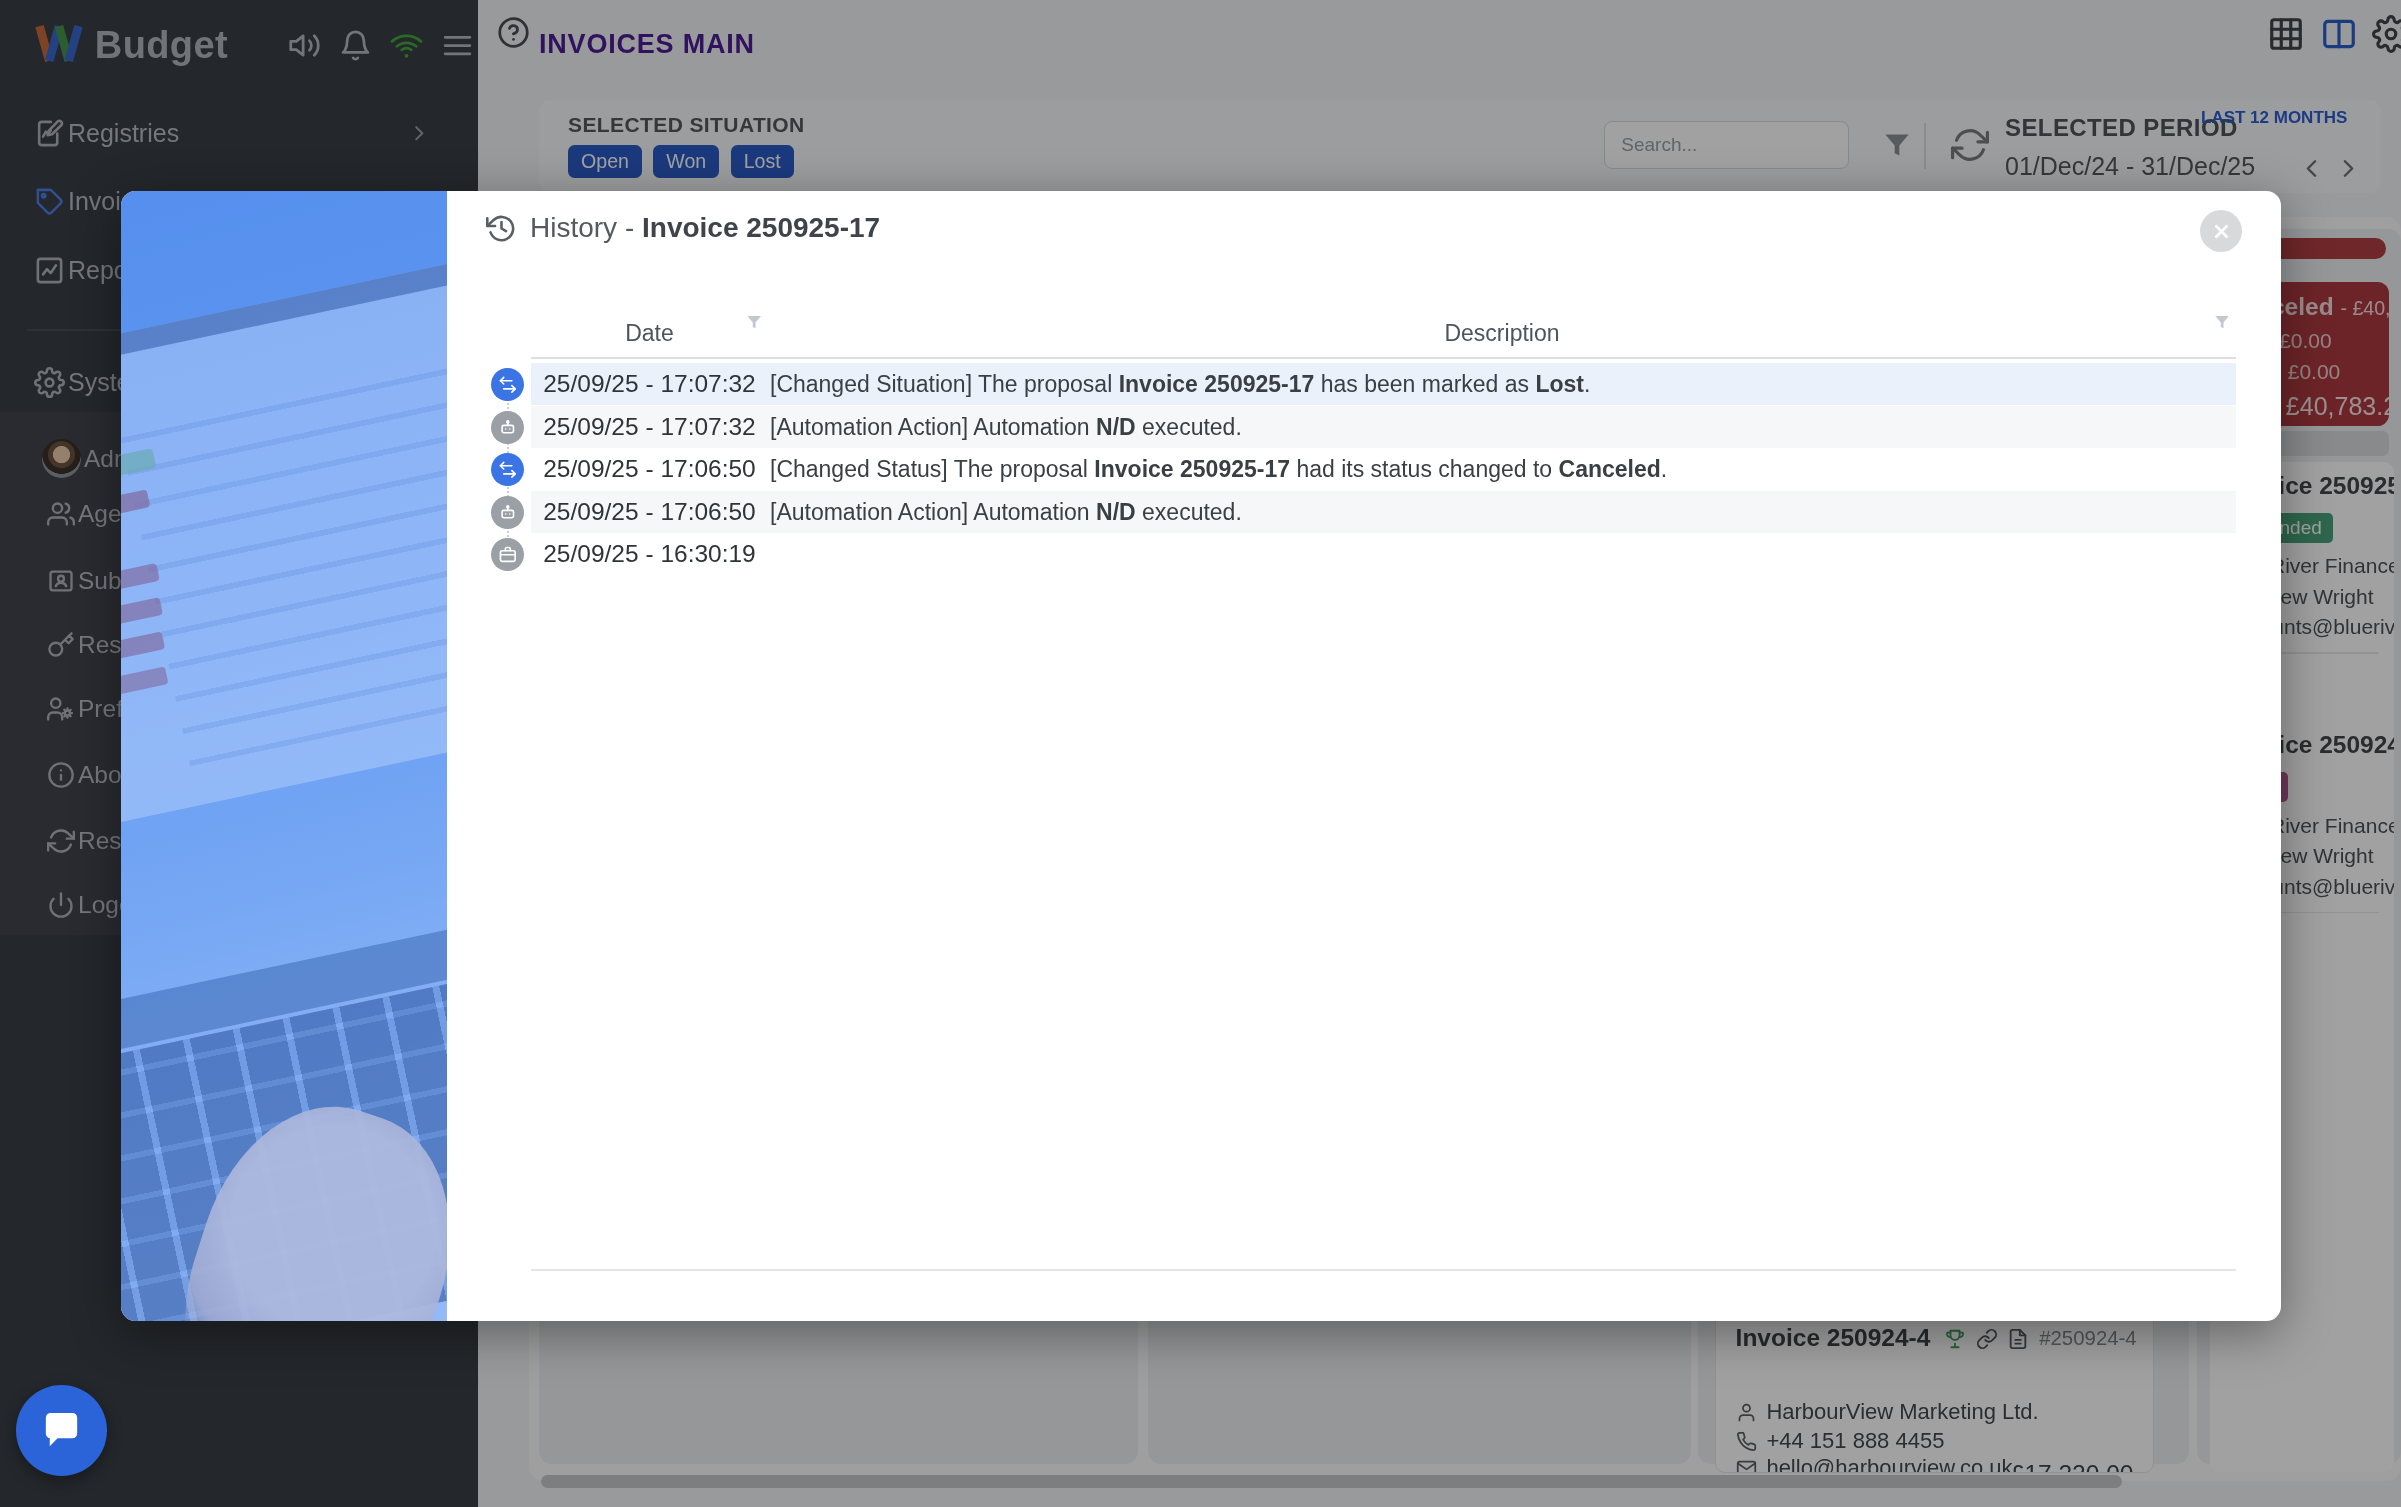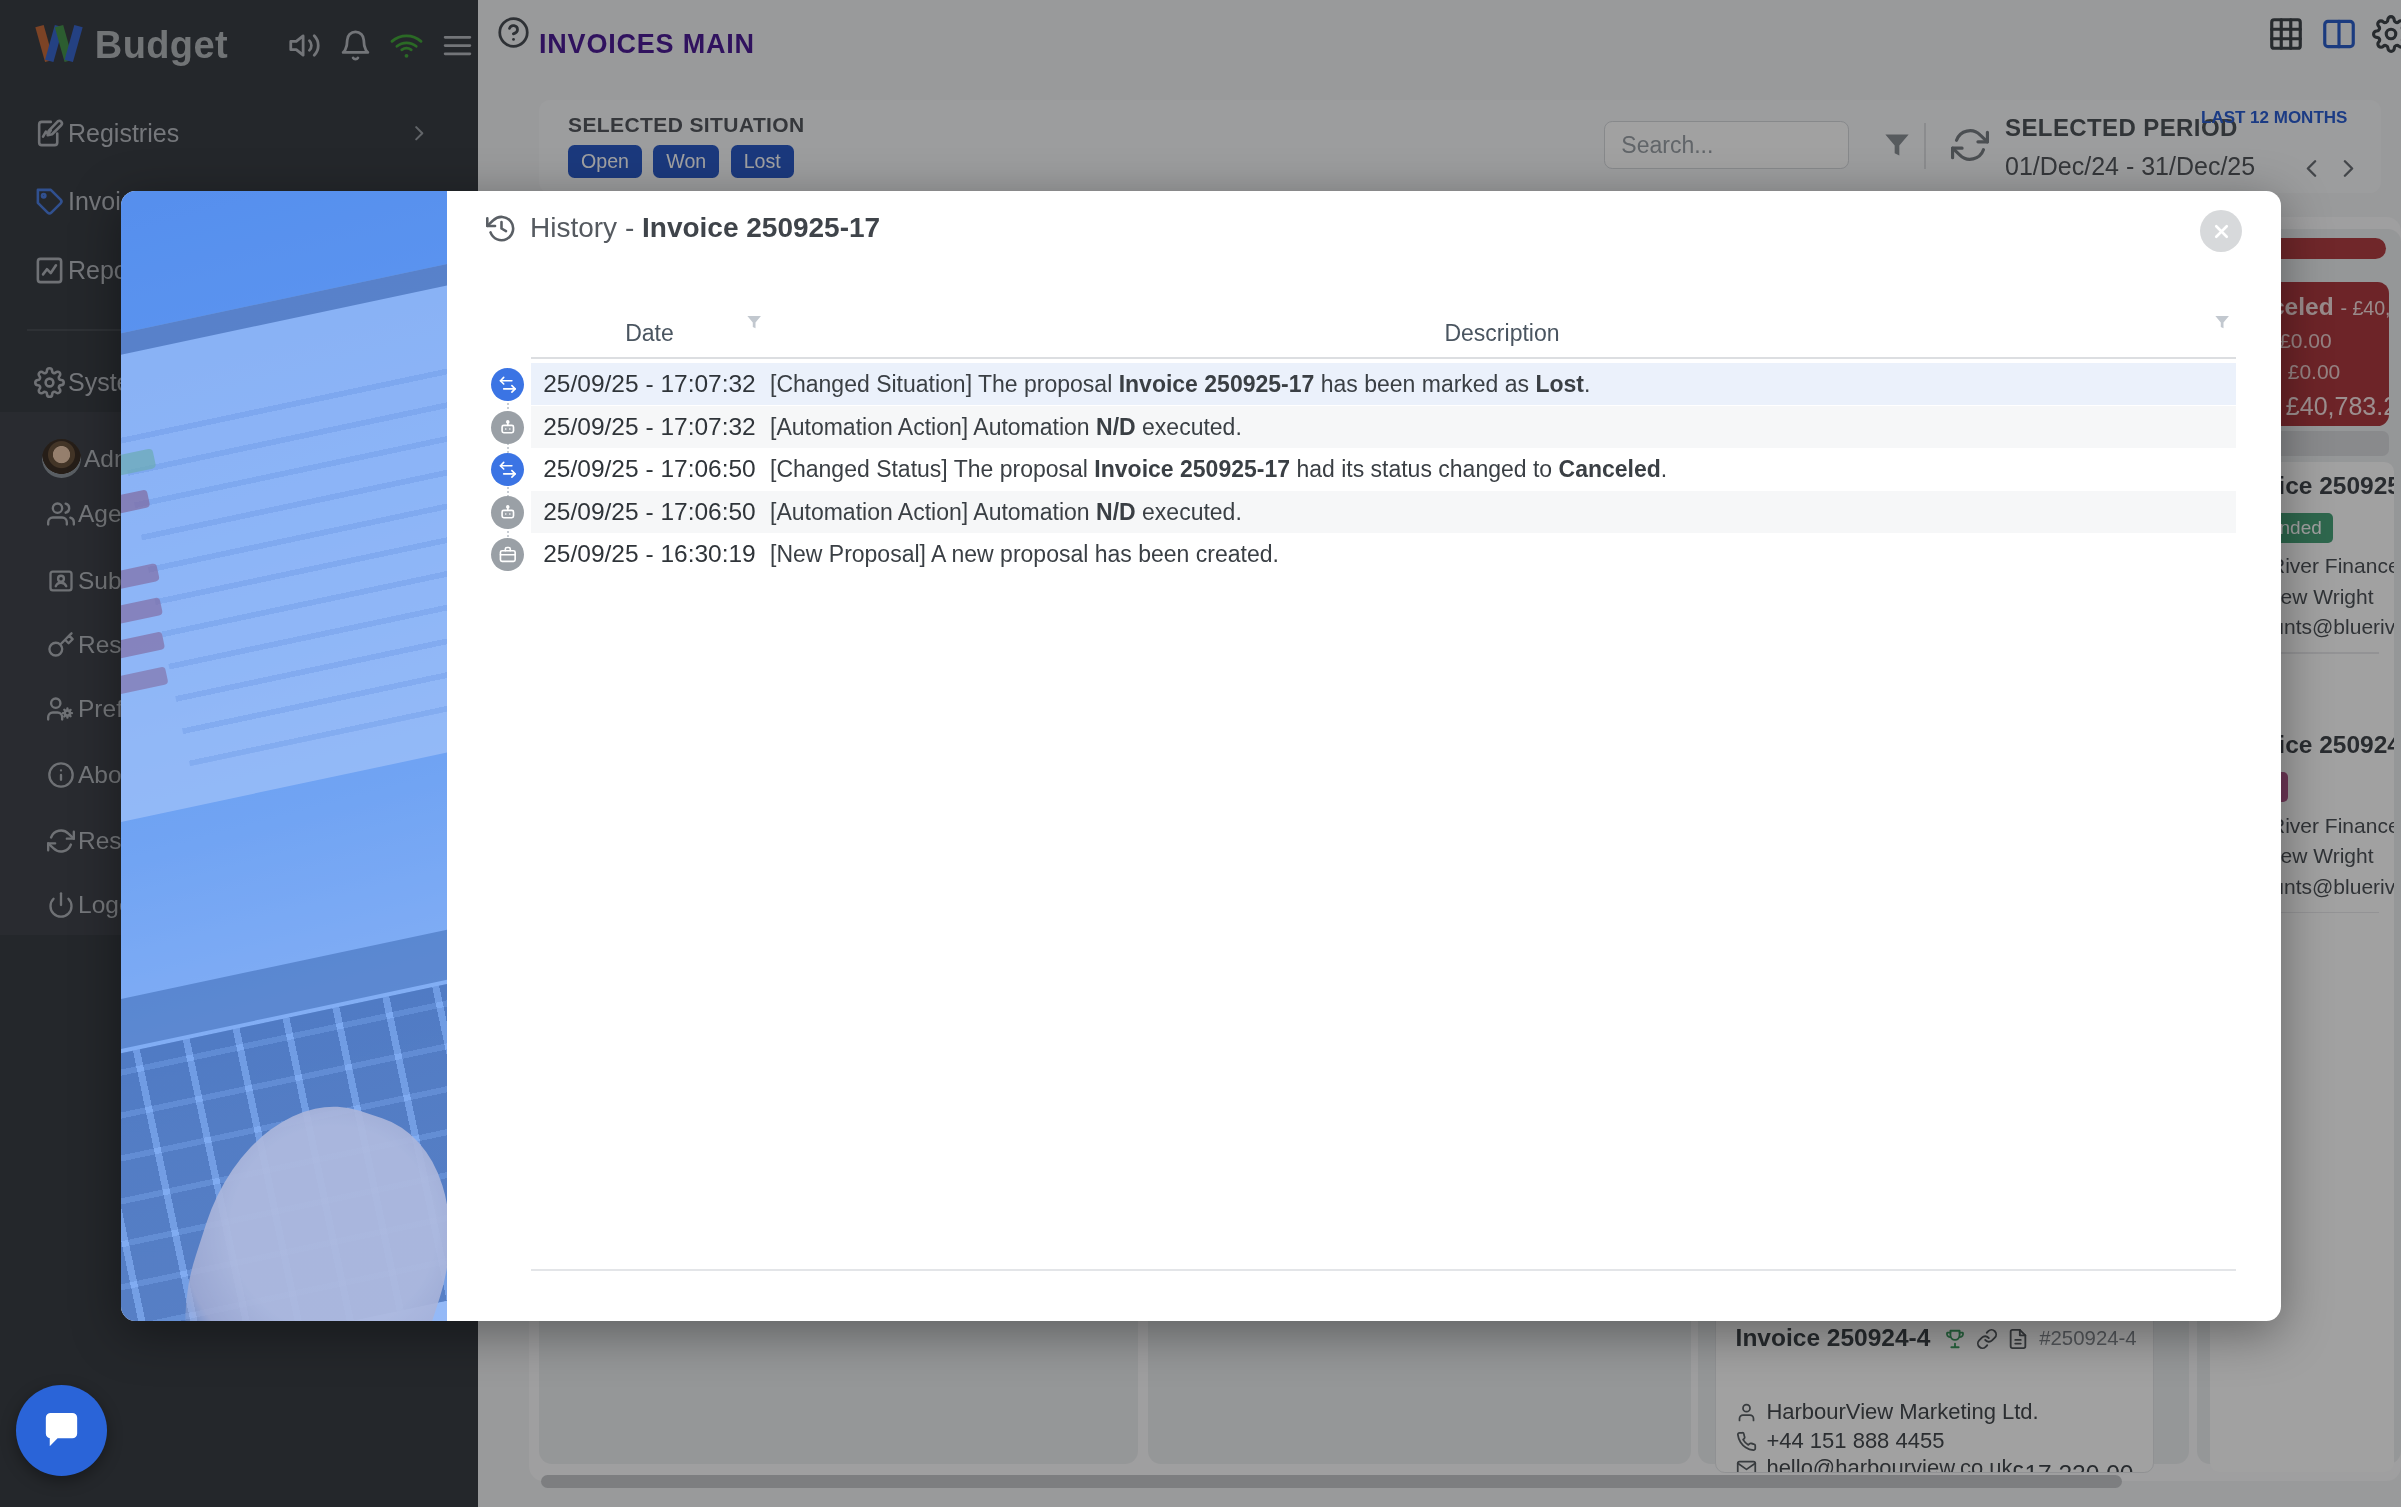--- a/index.html
+++ b/index.html
@@ -34,21 +34,21 @@
   #page-title{left:539px;top:29px;font-size:27px;font-weight:700;color:#4c1d95;letter-spacing:0.8px;}
   #tr-icons{left:2267px;top:14.7px;display:flex;gap:14.7px;align-items:center;}
   #tr-icons .icn{width:38px;height:38px;color:#3f444a;cursor:pointer;}
   #tr-icons .icn.active{color:#2b5ec9;}
 
   #toolbar{left:539px;top:100px;width:1842px;height:93px;background:#f8f9fb;border-radius:11.4px;}
   #situation-label{left:568px;top:113px;font-size:21px;font-weight:700;color:#54585e;letter-spacing:0.4px;}
   #situation-badges{left:568px;top:145px;display:flex;gap:11.4px;}
   .badge-blue{background:#2b5bc7;color:#fff;font-size:19.6px;padding:4.9px 13px;border-radius:6.5px;cursor:pointer;}
   #search-box{left:1604px;top:121px;width:245px;height:48px;background:#fff;border:1.6px solid #d6d9dd;
-     border-radius:8.2px;font-size:23px;color:#555;padding:0 16.3px;box-sizing:border-box;outline:none;}
+     border-radius:8.2px;font-size:19px;color:#555;padding:0 16.3px;box-sizing:border-box;outline:none;}
   #search-box::placeholder{color:#9aa0a6;}
   #tb-funnel{left:1883px;top:131px;width:28px;height:28px;color:#8b9096;cursor:pointer;}
   #tb-vdiv{left:1924px;top:123px;width:1.6px;height:46px;background:#dcdee1;}
   #tb-refresh{left:1951px;top:126px;width:38px;height:38px;color:#787d83;cursor:pointer;}
   #period-label{left:2005px;top:114px;font-size:24px;font-weight:700;color:#4f545a;letter-spacing:0.4px;}
   #period-quick{left:2201px;top:108px;font-size:17px;font-weight:700;color:#2b5ed2;cursor:pointer;}
   #period-range{left:2005px;top:152px;font-size:25px;color:#54585d;}
   #period-prev{left:2297px;top:154px;width:29px;height:29px;color:#6a6f75;cursor:pointer;}
   #period-next{left:2334px;top:154px;width:29px;height:29px;color:#6a6f75;cursor:pointer;}
 
@@ -526,21 +526,20 @@
       <div class="m-row" style="top:257px;background:#ffffff">
         <span class="dt">25/09/25 - 17:06:50</span>
         <span class="dsc">[Changed Status] The proposal <b>Invoice 250925-17</b> had its status changed to <b>Canceled</b>.</span>
       </div>
       <div class="m-row" style="top:300px;background:#f6f7f8">
         <span class="dt">25/09/25 - 17:06:50</span>
         <span class="dsc">[Automation Action] Automation <b>N/D</b> executed.</span>
       </div>
       <div class="m-row" style="top:342px;background:#ffffff">
         <span class="dt">25/09/25 - 16:30:19</span>
-        <span class="dsc">[New Proposal] A new proposal has been created.</span>
       </div>
       <div class="tl-circle" style="top:177px;background:#3b74e4">
         <span class="icn">
           <svg viewBox="0 0 24 24" fill="none" stroke="currentColor" stroke-width="2" stroke-linecap="round" stroke-linejoin="round">
             <path d="M7 3L3 7l4 4"></path>
             <path d="M3 7h14"></path>
             <path d="M17 13l4 4-4 4"></path>
             <path d="M21 17H7"></path>
           </svg>
         </span>

